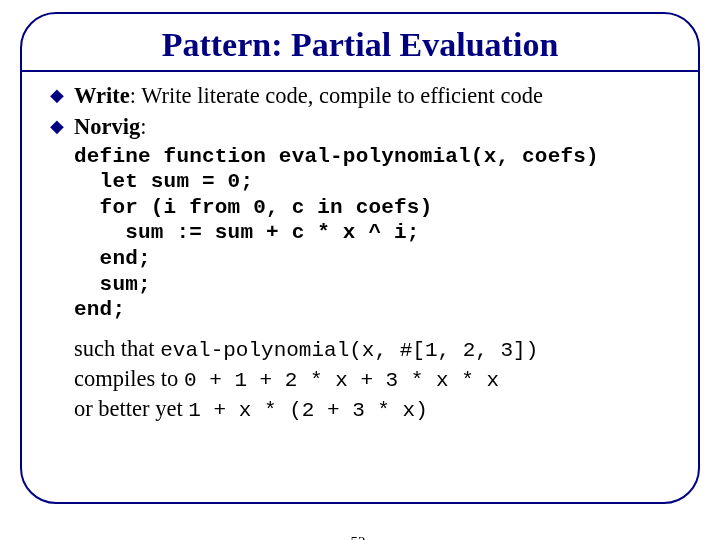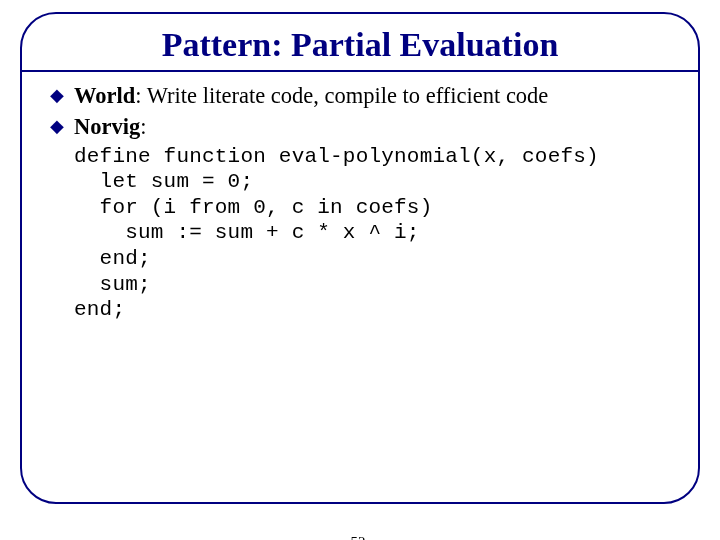--- a/index.html
+++ b/index.html
@@ -32,20 +32,21 @@
     color: #000080; font-size: 18px;
   }
   .label { font-weight: bold; }
   .code {
     font-family: "Courier New", Courier, monospace;
     font-size: 21px;
     white-space: pre;
     margin: 2px 0 12px 24px;
     line-height: 1.22;
     letter-spacing: 0.2px;
+    font-weight: bold;
   }
   .inline-code {
     font-family: "Courier New", Courier, monospace;
     font-size: 21px;
   }
   .tail { padding-left: 24px; }
   .footer {
     position: absolute;
     left: 10px; right: 10px; bottom: 6px;
     display: flex;
@@ -58,36 +59,41 @@
 <body>
 
 <div class="slide">
   <div class="frame">
     <div class="title">Pattern: Partial Evaluation</div>
     <hr class="rule">
     <div class="body">
 
       <div class="bullet-row">
         <span class="bullet-sym">◆</span>
-        <span class="label">World</span><span>: Write literate code, compile to efficient code</span>
+        <span class="label">Write</span><span>: Write literate code, compile to efficient code</span>
       </div>
 
       <div class="bullet-row">
         <span class="bullet-sym">◆</span>
         <span class="label">Norvig</span><span>:</span>
       </div>
 
       <div class="code">define function eval-polynomial(x, coefs)
   let sum = 0;
   for (i from 0, c in coefs)
     sum := sum + c * x ^ i;
   end;
   sum;
 end;</div>
 
+      <div class="tail">
+        <div><span>such that </span><span class="inline-code">eval-polynomial(x, #[1, 2, 3])</span></div>
+        <div><span>compiles to </span><span class="inline-code">0 + 1 + 2 * x + 3 * x * x</span></div>
+        <div><span>or better yet </span><span class="inline-code">1 + x * (2 + 3 * x)</span></div>
+      </div>
 
     </div>
   </div>
 
   <div class="footer">
     <span class="mid">52</span>
   </div>
 </div>
 
 </body></html>

